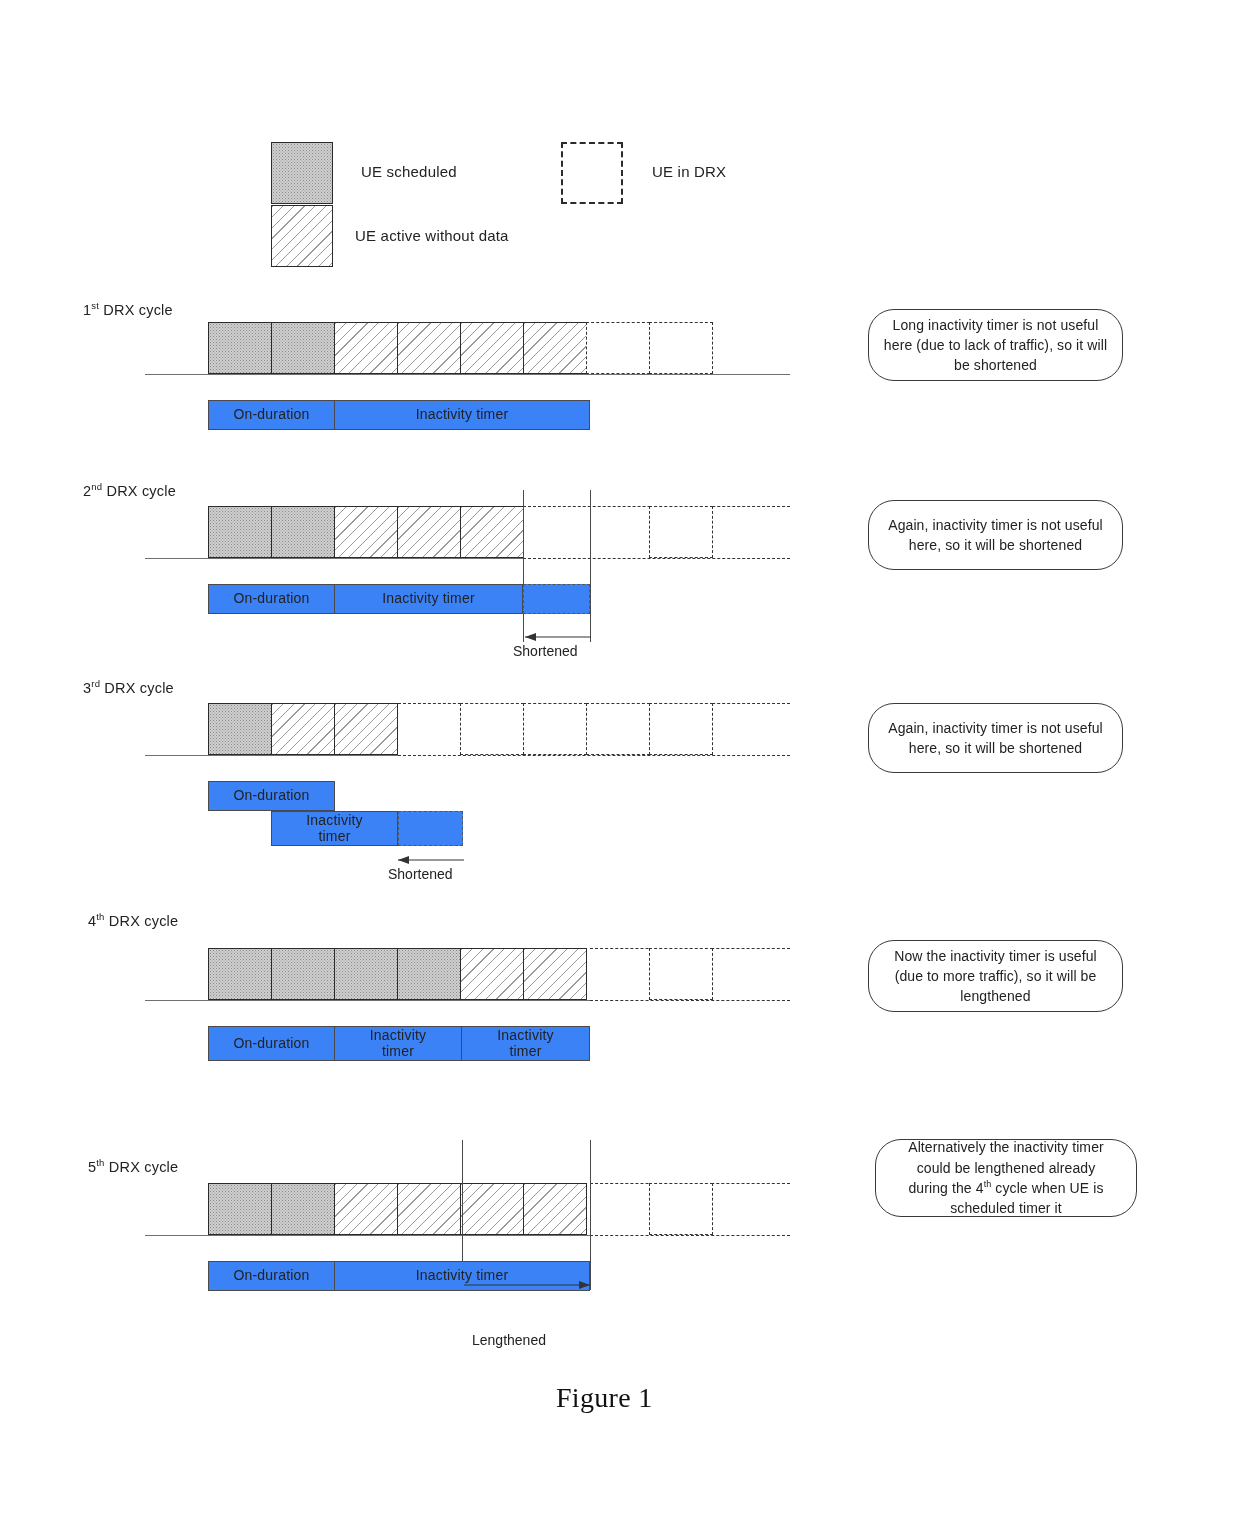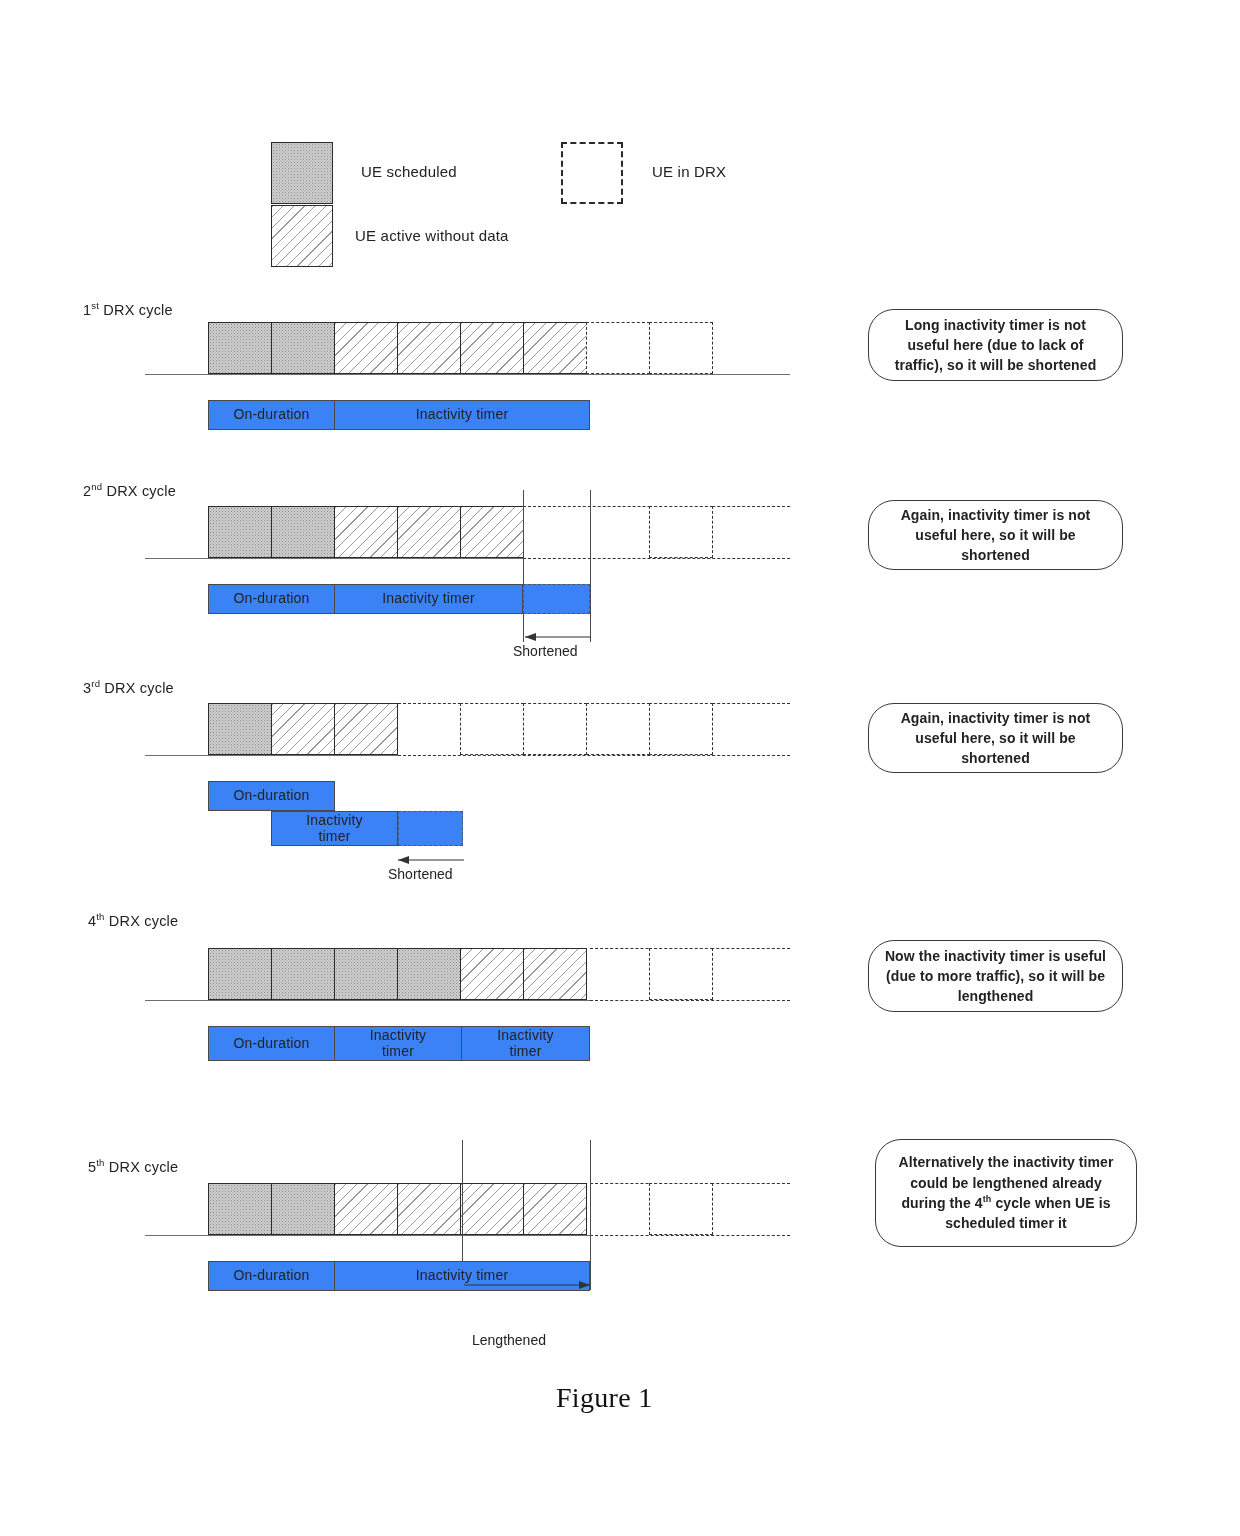--- a/index.html
+++ b/index.html
@@ -57,21 +57,21 @@
         text-align:center;line-height:1.12;letter-spacing:.2px;}
   .tbox.dashed{border:1.4px dashed #555;}
 
   .vline{position:absolute;width:0;border-left:1.1px solid #4a4a4a;}
   .arrow-label{position:absolute;font-size:14px;color:#222;white-space:nowrap;}
 
   
   .callout{position:absolute;box-sizing:border-box;
     border:1.2px solid #3a3a3a;border-radius:26px;background:#fff;
     display:flex;align-items:center;justify-content:center;text-align:center;
-    font-size:14px;line-height:1.45;color:#222;padding:6px 14px;letter-spacing:.1px;font-weight:bold;}
+    font-size:14px;line-height:1.45;color:#222;padding:6px 14px;letter-spacing:.1px;}
   .callout sup{font-size:9px;vertical-align:super;}
 
   
   .caption{position:absolute;font-size:28px;color:#111;letter-spacing:.3px;font-family:Liberation Serif, serif;}
 </style>
 </head>
 <body>
 
 <div>
   <div class="legend-swatch sw-dotted" style="left:271px;top:142px;"></div>
@@ -220,18 +220,18 @@
 
   <div class="tbox" style="left:208px;top:1261px;width:127px;height:30px;">On-duration</div>
   <div class="tbox" style="left:334px;top:1261px;width:256px;height:30px;">Inactivity timer</div>
 
   <svg class="abs" style="left:462px;top:1278px;" width="130" height="14">
     <line x1="2" y1="7" x2="128" y2="7" stroke="#333" stroke-width="1.2"></line>
     <polygon points="128,7 117,3 117,11" fill="#333"></polygon>
   </svg>
   <div class="arrow-label" style="left:472px;top:1332px;">Lengthened</div>
 
-  <div class="callout" style="left:875px;top:1139px;width:262px;height:108px;border-radius:26px;">
+  <div class="callout" style="left:875px;top:1139px;width:262px;height:78px;border-radius:26px;">
     <span><span>Alternatively the inactivity timer</span><br><span>could be lengthened already</span><br><span>during the 4</span><sup>th</sup><span> cycle when UE is</span><br><span>scheduled timer it</span></span>
   </div>
 </div>
 
 <div class="caption" style="left:556px;top:1382px;">Figure 1</div>
 
 </body></html>

